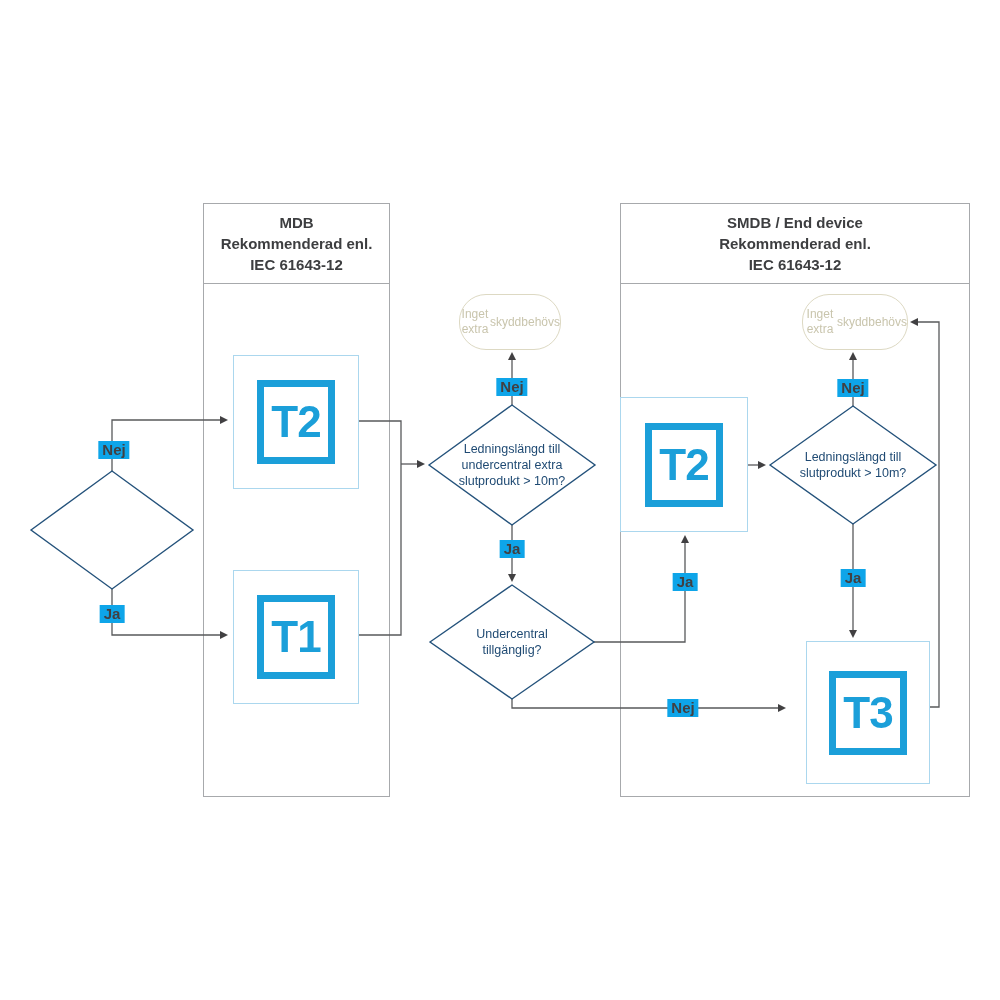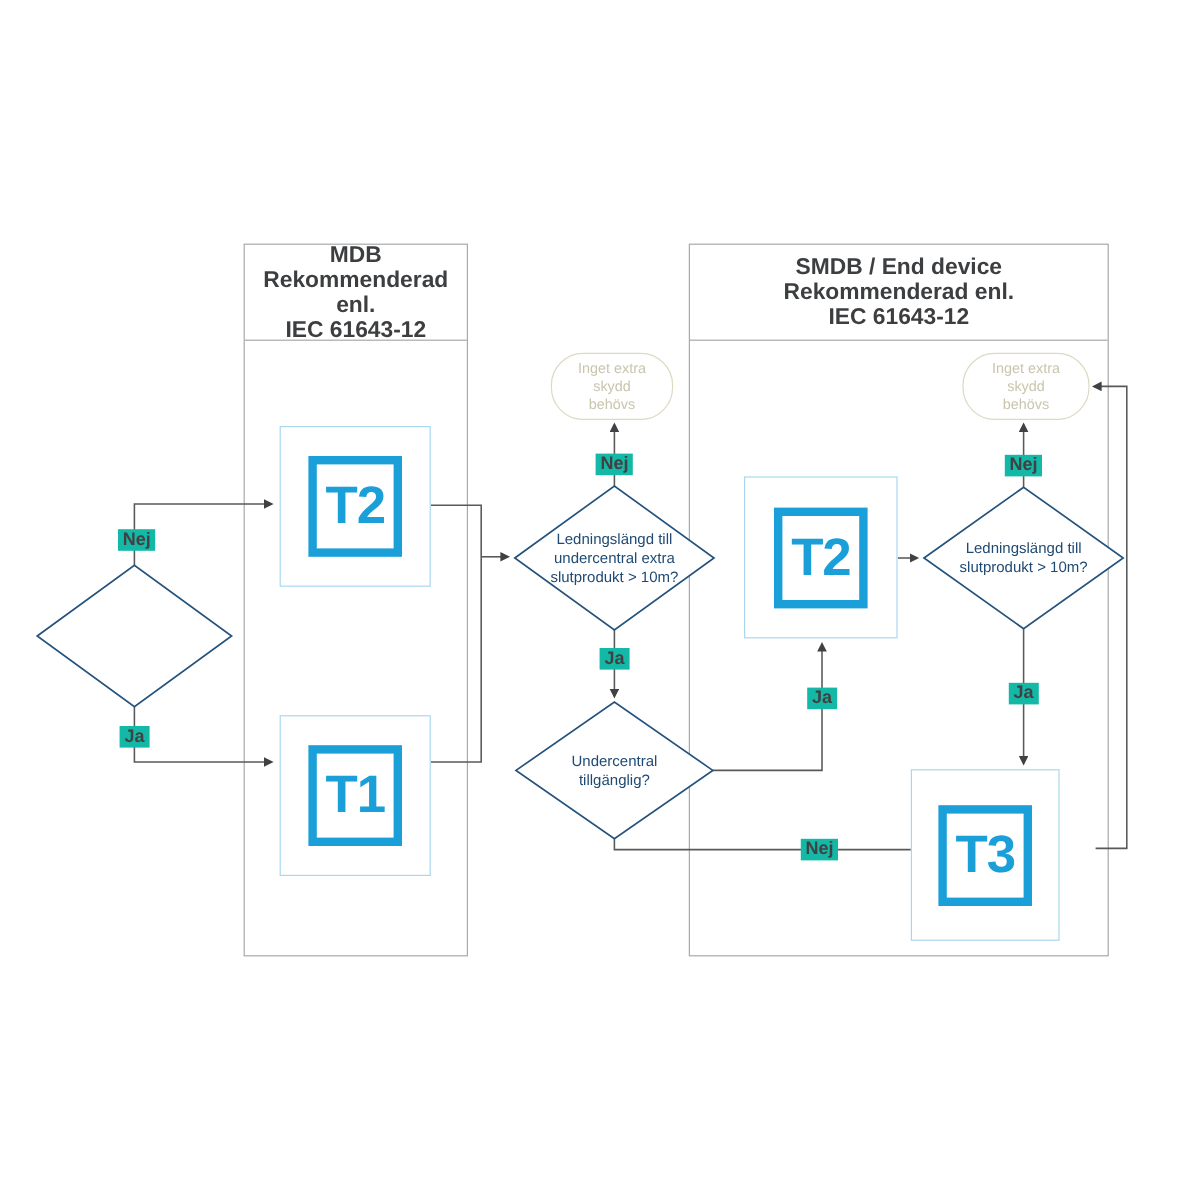--- a/index.html
+++ b/index.html
@@ -6,65 +6,65 @@
   .canvas{
     position:relative;width:1000px;height:1000px;background:#ffffff;overflow:hidden;
     font-family:"Liberation Sans","DejaVu Sans",sans-serif;
   }
   .panel{
     position:absolute;border:1px solid #a7a9ac;background:transparent;
   }
   .panel-header{
     position:absolute;left:0;right:0;top:0;height:79px;border-bottom:1px solid #a7a9ac;
     display:flex;flex-direction:column;justify-content:center;align-items:center;
-    color:#3d3e40;font-size:19px;font-weight:bold;line-height:21px;text-align:center;
+    color:#3d3e40;font-size:15px;font-weight:bold;line-height:21px;text-align:center;
   }
   .wires{position:absolute;left:0;top:0;width:1000px;height:1000px;}
   .wire{stroke:#58595b;stroke-width:1.3;fill:none;}
   .diamond{fill:#ffffff;stroke:#24527b;stroke-width:1.4;}
   .tbox{
     position:absolute;background:#ffffff;border:1px solid #abd7ee;
     display:flex;align-items:center;justify-content:center;
   }
   .tbox-inner{
     width:64px;height:70px;border:7px solid #1b9fd9;background:#ffffff;
     display:flex;align-items:center;justify-content:center;
   }
   .tbox-inner span{
     color:#1b9fd9;font-size:44px;font-weight:bold;letter-spacing:-1px;line-height:1;
   }
   .pill{
     position:absolute;background:#ffffff;border:1px solid #ddd9c3;border-radius:27px;
-    display:flex;flex-direction:column;justify-content:center;align-items:center;
+    display:flex;justify-content:center;align-items:center;
     color:#c9c5ad;font-size:12px;line-height:15px;text-align:center;
   }
   .dtext{
     position:absolute;transform:translate(-50%,-50%);
     color:#1f4a73;font-size:12.5px;line-height:16px;text-align:center;white-space:nowrap;
   }
   .lbl{
     position:absolute;transform:translate(-50%,-50%);
-    background:#14b8a6;padding:1px 4px;
+    background:#0ea5e9;padding:1px 4px;
     color:#414042;font-size:15px;font-weight:bold;line-height:16px;
   }
 </style>
 </head>
 <body>
 
 <div class="canvas">
 
   <div class="panel" style="left:203px;top:203px;width:185px;height:592px">
     <div class="panel-header">
       <div>MDB</div>
       <div>Rekommenderad enl.</div>
       <div>IEC 61643-12</div>
     </div>
   </div>
 
-  <div class="panel" style="left:574px;top:203px;width:348px;height:592px">
+  <div class="panel" style="left:620px;top:203px;width:348px;height:592px">
     <div class="panel-header">
       <div>SMDB / End device</div>
       <div>Rekommenderad enl.</div>
       <div>IEC 61643-12</div>
     </div>
   </div>
 
   <svg class="wires" viewBox="0 0 1000 1000">
     <defs>
       <marker id="arrow" markerWidth="9" markerHeight="9" refX="6" refY="4" orient="auto" markerUnits="userSpaceOnUse">
@@ -90,33 +90,33 @@
     <polygon class="diamond" points="430,642 512,585 594,642 512,699"></polygon>
     <polygon class="diamond" points="770,465 853,406 936,465 853,524"></polygon>
   </svg>
 
   <div class="tbox" style="left:233px;top:355px;width:124px;height:132px">
     <div class="tbox-inner">
       <span>T2</span>
     </div>
   </div>
 
-  <div class="tbox" style="left:233px;top:596px;width:124px;height:132px">
+  <div class="tbox" style="left:233px;top:570px;width:124px;height:132px">
     <div class="tbox-inner">
       <span>T1</span>
     </div>
   </div>
 
   <div class="tbox" style="left:620px;top:397px;width:126px;height:133px">
     <div class="tbox-inner">
       <span>T2</span>
     </div>
   </div>
 
-  <div class="tbox" style="left:759px;top:641px;width:122px;height:141px">
+  <div class="tbox" style="left:806px;top:641px;width:122px;height:141px">
     <div class="tbox-inner">
       <span>T3</span>
     </div>
   </div>
 
   <div class="pill" style="left:459px;top:294px;width:100px;height:54px">
     <div>Inget extra</div>
     <div>skydd</div>
     <div>behövs</div>
   </div>

